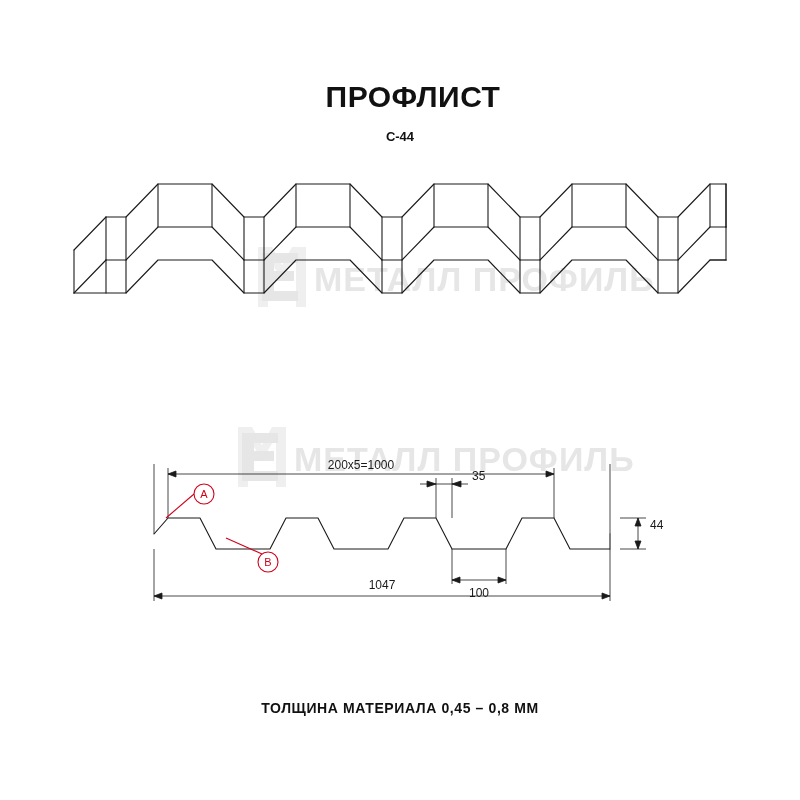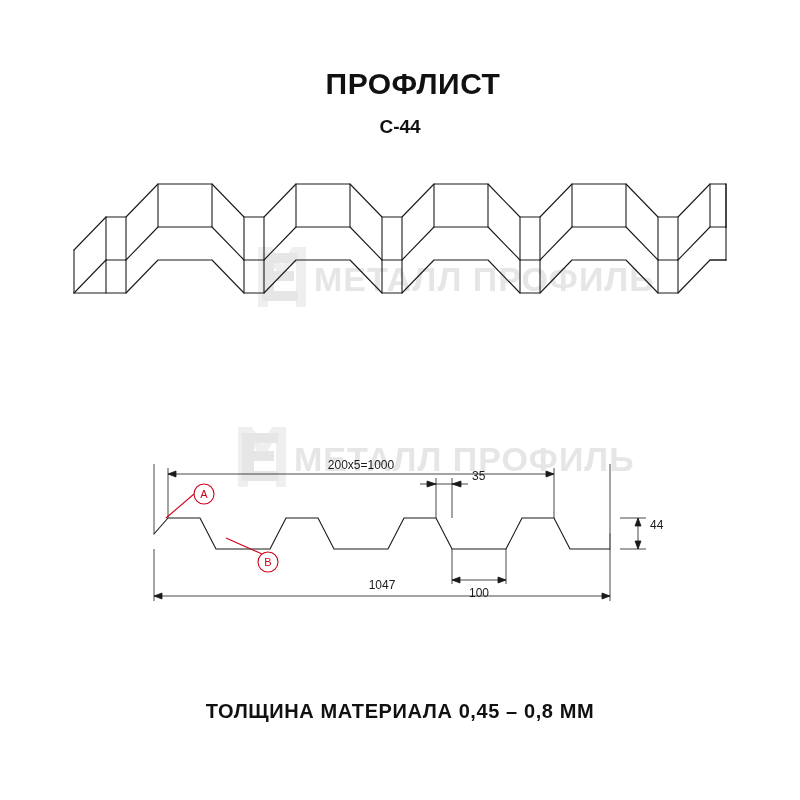--- a/index.html
+++ b/index.html
@@ -25,26 +25,26 @@
     top: 64px;
     left: 0;
     width: 800px;
     text-align: center;
   }
   .title {
     font-size: 30px;
     font-weight: bold;
     letter-spacing: 0.5px;
     color: #111111;
-    margin: 3px;
+    margin: 16px;
     line-height: 1.1;
     padding-left: 26px;
   }
   .subtitle {
-    font-size: 19px;
+    font-size: 13px;
     font-weight: bold;
     color: #111111;
     margin-top: 16px;
   }
   .iso-wrap {
     position: absolute;
     top: 175px;
     left: 60px;
     width: 680px;
     height: 180px;
@@ -62,21 +62,21 @@
     opacity: 1;
   }
   .wm-a { top: 225px; left: 252px; }
   .wm-b { top: 405px; left: 232px; }
   .footer {
     position: absolute;
     top: 700px;
     left: 0;
     width: 800px;
     text-align: center;
-    font-size: 20px;
+    font-size: 14px;
     font-weight: bold;
     letter-spacing: 0.6px;
     color: #111111;
   }
   svg { display: block; overflow: visible; }
   .ln { fill: none; stroke: #1a1a1a; stroke-width: 1.1; stroke-linejoin: round; stroke-linecap: round; }
   .dim { fill: none; stroke: #1a1a1a; stroke-width: 0.8; }
   .red { fill: none; stroke: #d0021b; stroke-width: 1.1; }
   .red-txt { fill: #d0021b; font-size: 11px; font-family: "Liberation Sans", sans-serif; }
   .dim-txt { fill: #1a1a1a; font-size: 12px; font-family: "Liberation Sans", sans-serif; }

